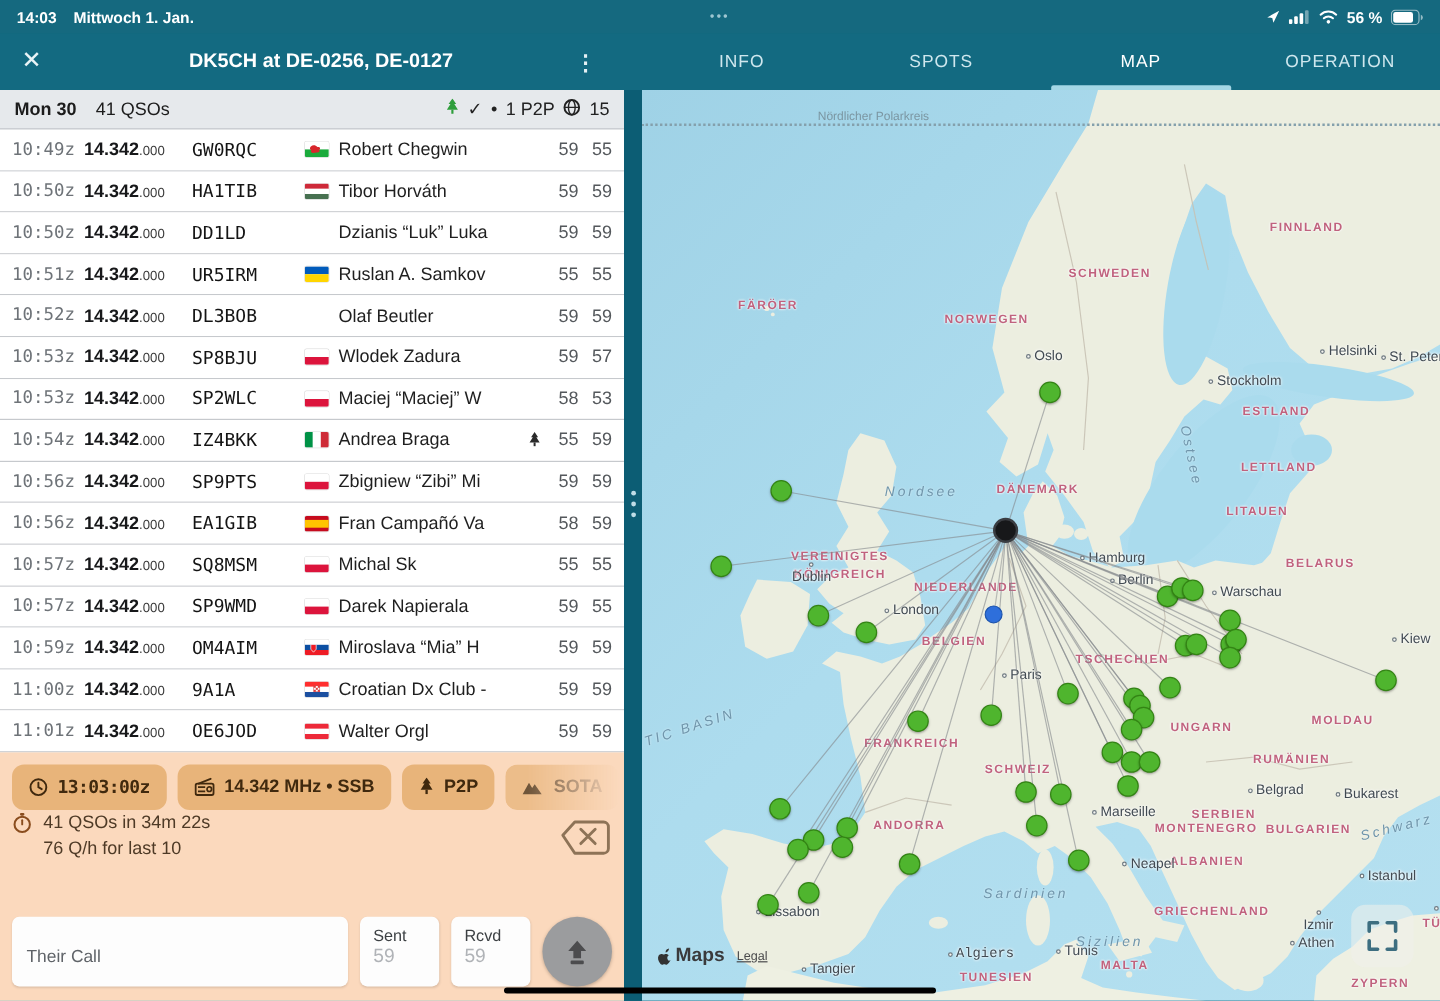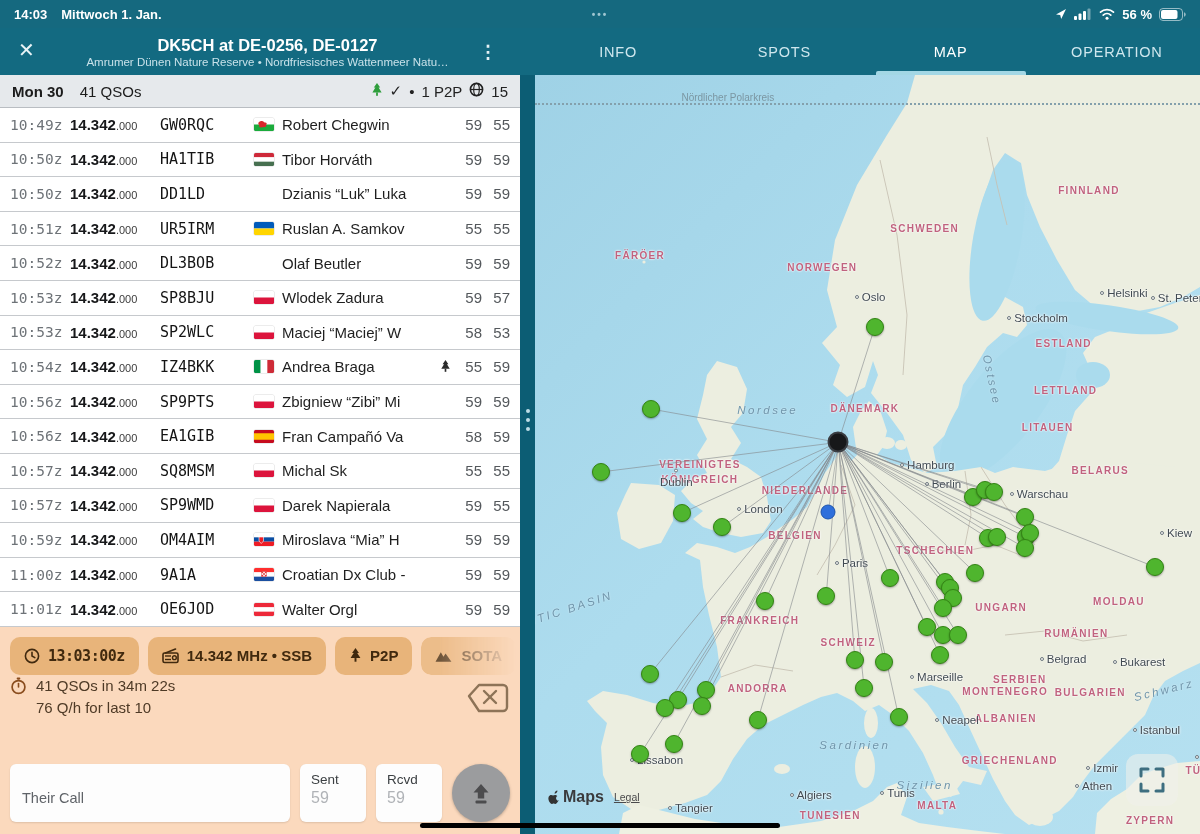--- a/index.html
+++ b/index.html
@@ -151,21 +151,20 @@
           </svg>
         </span>
     </div>
   </div>
 
   <div class="header">
     <div class="header-left">
       <span class="close-x">✕</span>
       <div class="titles">
         <div class="title">DK5CH at DE-0256, DE-0127</div>
-        <div class="subtitle">Amrumer Dünen Nature Reserve • Nordfriesisches Wattenmeer Natu…</div>
       </div>
       <span class="kebab">⋮</span>
     </div>
     <div class="tabs">
       <div class="tab">
           <span>INFO</span>
         </div>
       <div class="tab">
           <span>SPOTS</span>
         </div>
@@ -662,33 +661,33 @@
             <span>Bukarest</span>
           </div>
           <div class="map-label city" style="left: 60.2%; top: 85%;">
             <i></i>
             <span>Neapel</span>
           </div>
           <div class="map-label city" style="left: 89.9%; top: 86.3%;">
             <i></i>
             <span>Istanbul</span>
           </div>
-          <div class="map-label city" style="left: 82.9%; top: 91.3%;">
+          <div class="map-label city" style="left: 82.9%; top: 91.3%; flex-direction: column;">
             <i></i>
             <span>Izmir</span>
           </div>
           <div class="map-label city" style="left: 81.2%; top: 93.7%;">
             <i></i>
             <span>Athen</span>
           </div>
           <div class="map-label city" style="left: 14.3%; top: 90.3%;">
             <i></i>
             <span>Lissabon</span>
           </div>
-          <div class="map-label city" style="left: 38.3%; top: 94.9%;">
+          <div class="map-label city" style="left: 38.3%; top: 94.9%; font-family: Liberation Mono, monospace;">
             <i></i>
             <span>Algiers</span>
           </div>
           <div class="map-label city" style="left: 51.9%; top: 94.6%;">
             <i></i>
             <span>Tunis</span>
           </div>
           <div class="map-label city" style="left: 20%; top: 96.6%;">
             <i></i>
             <span>Tangier</span>

